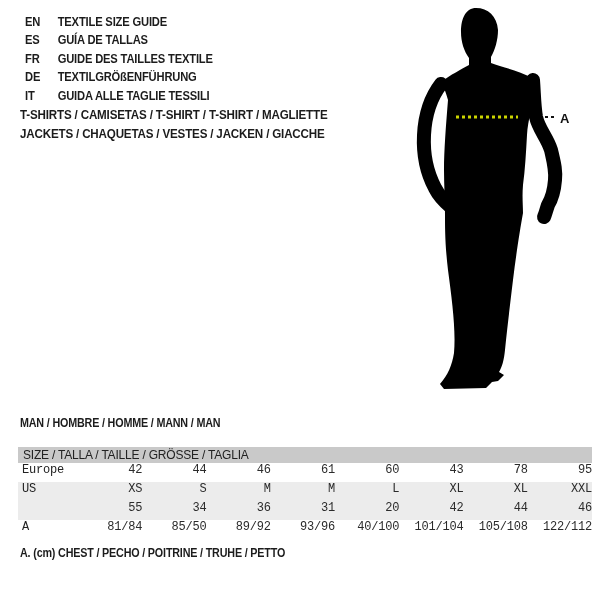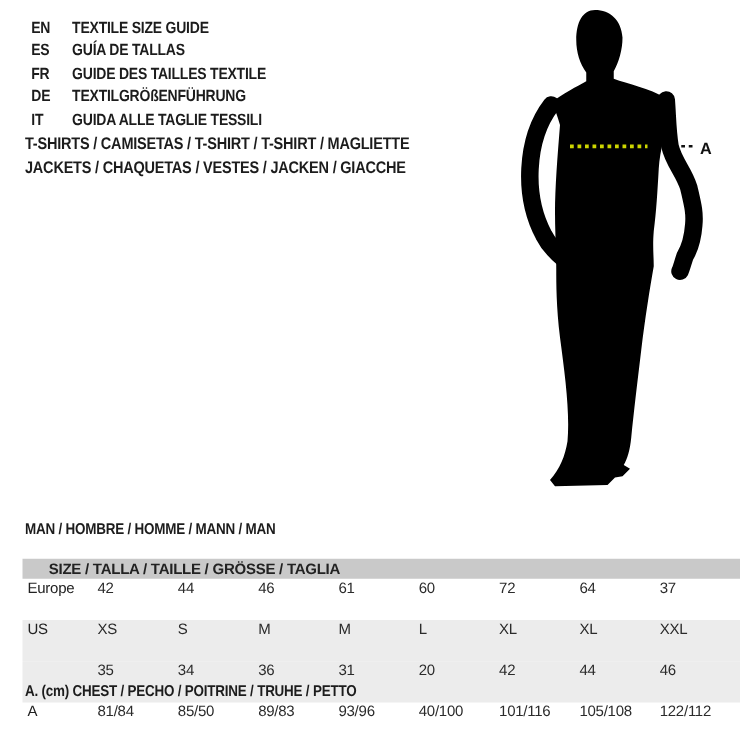--- a/index.html
+++ b/index.html
@@ -16,26 +16,26 @@
   .lang-code{display:inline-block;width:38px;}
   
   .cat-block{top:106px;left:20px;font-size:13.5px;font-weight:700;letter-spacing:-0.2px;}
   .cat-line{line-height:18.5px;}
   
   .figure-wrap{left:415px;top:5px;width:160px;height:390px;}
   
   .man-title{top:416px;left:20px;font-size:12.5px;font-weight:700;letter-spacing:-0.2px;}
   
   .size-table{top:447px;left:18px;width:574px;font-size:12px;letter-spacing:-0.2px;}
-  .t-header{background:#c9c9c9;height:16px;line-height:16px;padding-left:21px;
-            font-weight:700;color:#222;}
-  .t-row{display:grid;grid-template-columns:60px repeat(8,1fr);height:33px;line-height:15.5px;}
+  .t-header{background:#c9c9c9;height:16px;line-height:16px;padding-left:5px;
+            font-weight:400;color:#222;}
+  .t-row{display:grid;grid-template-columns:60px repeat(8,1fr);height:19px;line-height:15.5px;font-family:Liberation Mono, monospace;}
   .t-row.shaded{background:#ececec;}
   .t-label{padding-left:4px;color:#222;}
-  .t-cell{text-align:left;color:#2b2b2b;}
+  .t-cell{text-align:right;color:#2b2b2b;}
   
   .footnote{top:546px;left:20px;font-size:12.5px;font-weight:700;letter-spacing:-0.2px;}
 </style>
 </head>
 <body>
 
 <div class="abs lang-block cond">
   <div class="lang-row">
     <span class="lang-code">EN</span><span>TEXTILE SIZE GUIDE</span>
   </div>
@@ -107,55 +107,55 @@
 <div class="abs size-table">
   <div class="t-header">SIZE / TALLA / TAILLE / GRÖSSE / TAGLIA</div>
 
   <div class="t-row">
     <span class="t-label">Europe</span>
     <span class="t-cell">42</span>
     <span class="t-cell">44</span>
     <span class="t-cell">46</span>
     <span class="t-cell">61</span>
     <span class="t-cell">60</span>
-    <span class="t-cell">72</span>
-    <span class="t-cell">64</span>
-    <span class="t-cell">37</span>
+    <span class="t-cell">43</span>
+    <span class="t-cell">78</span>
+    <span class="t-cell">95</span>
   </div>
 
   <div class="t-row shaded">
     <span class="t-label">US</span>
     <span class="t-cell">XS</span>
     <span class="t-cell">S</span>
     <span class="t-cell">M</span>
     <span class="t-cell">M</span>
     <span class="t-cell">L</span>
     <span class="t-cell">XL</span>
     <span class="t-cell">XL</span>
     <span class="t-cell">XXL</span>
   </div>
 
   <div class="t-row shaded">
     <span class="t-label"></span>
-    <span class="t-cell">35</span>
+    <span class="t-cell">55</span>
     <span class="t-cell">34</span>
     <span class="t-cell">36</span>
     <span class="t-cell">31</span>
     <span class="t-cell">20</span>
     <span class="t-cell">42</span>
     <span class="t-cell">44</span>
     <span class="t-cell">46</span>
   </div>
 
   <div class="t-row">
     <span class="t-label">A</span>
     <span class="t-cell">81/84</span>
     <span class="t-cell">85/50</span>
-    <span class="t-cell">89/83</span>
+    <span class="t-cell">89/92</span>
     <span class="t-cell">93/96</span>
     <span class="t-cell">40/100</span>
-    <span class="t-cell">101/116</span>
+    <span class="t-cell">101/104</span>
     <span class="t-cell">105/108</span>
     <span class="t-cell">122/112</span>
   </div>
 </div>
 
 <div class="abs footnote cond">A. (cm) CHEST / PECHO / POITRINE / TRUHE / PETTO</div>
 
 </body></html>

